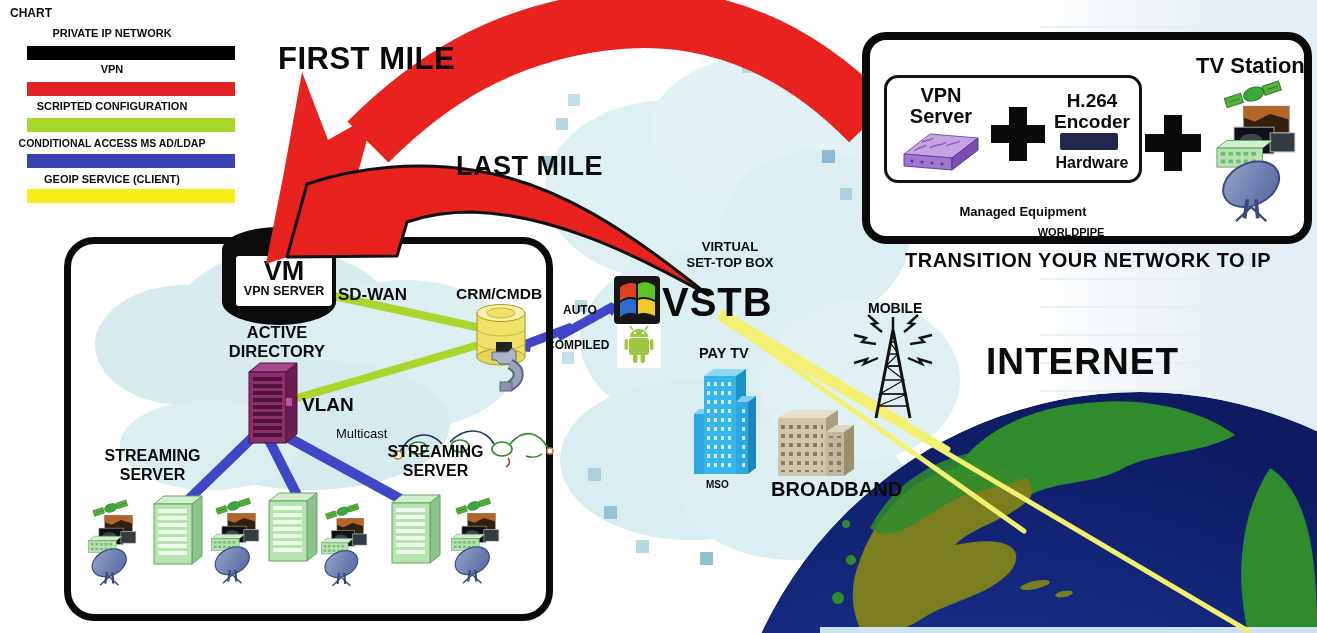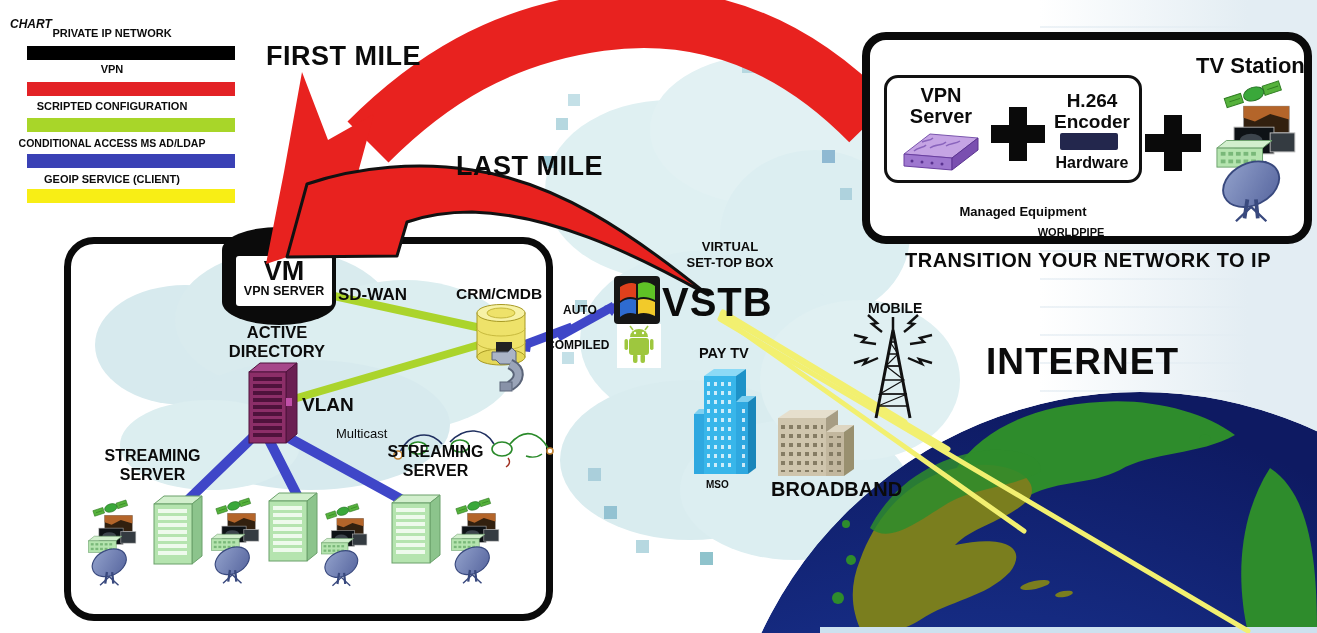--- a/index.html
+++ b/index.html
@@ -353,34 +353,34 @@
   </svg>
   <div class="lbl" style="left:1196px;top:54px;font-size:22px;">TV Station</div>
   <svg class="abs" style="left:1210px;top:74px;" width="88" height="152">
       <use href="#st"></use>
     </svg>
   <div class="lbl c" style="left:986px;top:190px;width:170px;font-size:11px;margin-top:36px;">WORLDPIPE</div>
   <div class="lbl c" style="left:938px;top:205px;width:170px;font-size:13px;">Managed Equipment</div>
   <div class="lbl c" style="left:862px;top:249px;width:452px;font-size:20px;letter-spacing:0.5px;">TRANSITION YOUR NETWORK TO IP</div>
 
   <div>
-    <div class="lbl" style="left:10px;top:18px;font-size:12px;font-style:italic;">CHART</div>
+    <div class="lbl" style="left:10px;top:7px;font-size:12px;">CHART</div>
     <div class="leg-label" style="top:27px;">PRIVATE IP NETWORK</div>
     <div class="leg-bar" style="top:46px;background:#000000;"></div>
     <div class="leg-label" style="top:63px;text-align:center;">VPN</div>
     <div class="leg-bar" style="top:82px;background:#e32226;"></div>
     <div class="leg-label" style="top:100px;">SCRIPTED CONFIGURATION</div>
     <div class="leg-bar" style="top:118px;background:#a8d629;"></div>
     <div class="leg-label" style="top:137px;font-size:10.5px;">CONDITIONAL ACCESS MS AD/LDAP</div>
     <div class="leg-bar" style="top:154px;background:#3a41b5;"></div>
     <div class="leg-label" style="top:173px;">GEOIP SERVICE (CLIENT)</div>
     <div class="leg-bar" style="top:189px;background:#f8ee15;"></div>
   </div>
 
-  <div class="lbl" style="left:266px;top:42px;font-size:27px;letter-spacing:0.5px;">FIRST MILE</div>
+  <div class="lbl" style="left:278px;top:42px;font-size:31px;letter-spacing:0.5px;">FIRST MILE</div>
   <div class="lbl" style="left:456px;top:152px;font-size:27px;letter-spacing:0.5px;">LAST MILE</div>
   <div class="lbl" style="left:338px;top:286px;font-size:17px;">SD-WAN</div>
   <div class="lbl c" style="left:218px;top:323px;width:118px;font-size:16.5px;line-height:1.15;">ACTIVE DIRECTORY</div>
   <div class="lbl" style="left:456px;top:285px;font-size:15.5px;">CRM/CMDB</div>
   <div class="lbl" style="left:302px;top:395px;font-size:19px;">VLAN</div>
   <div class="lbl" style="left:336px;top:427px;font-size:13px;font-weight:normal;">Multicast</div>
   <div class="lbl c" style="left:75px;top:446px;width:155px;font-size:16px;line-height:1.2;">STREAMING SERVER</div>
   <div class="lbl c" style="left:358px;top:442px;width:155px;font-size:16px;line-height:1.2;">STREAMING SERVER</div>
   <div class="lbl" style="left:563px;top:304px;font-size:12px;">AUTO</div>
   <div class="lbl" style="left:546px;top:339px;font-size:12px;">COMPILED</div>

